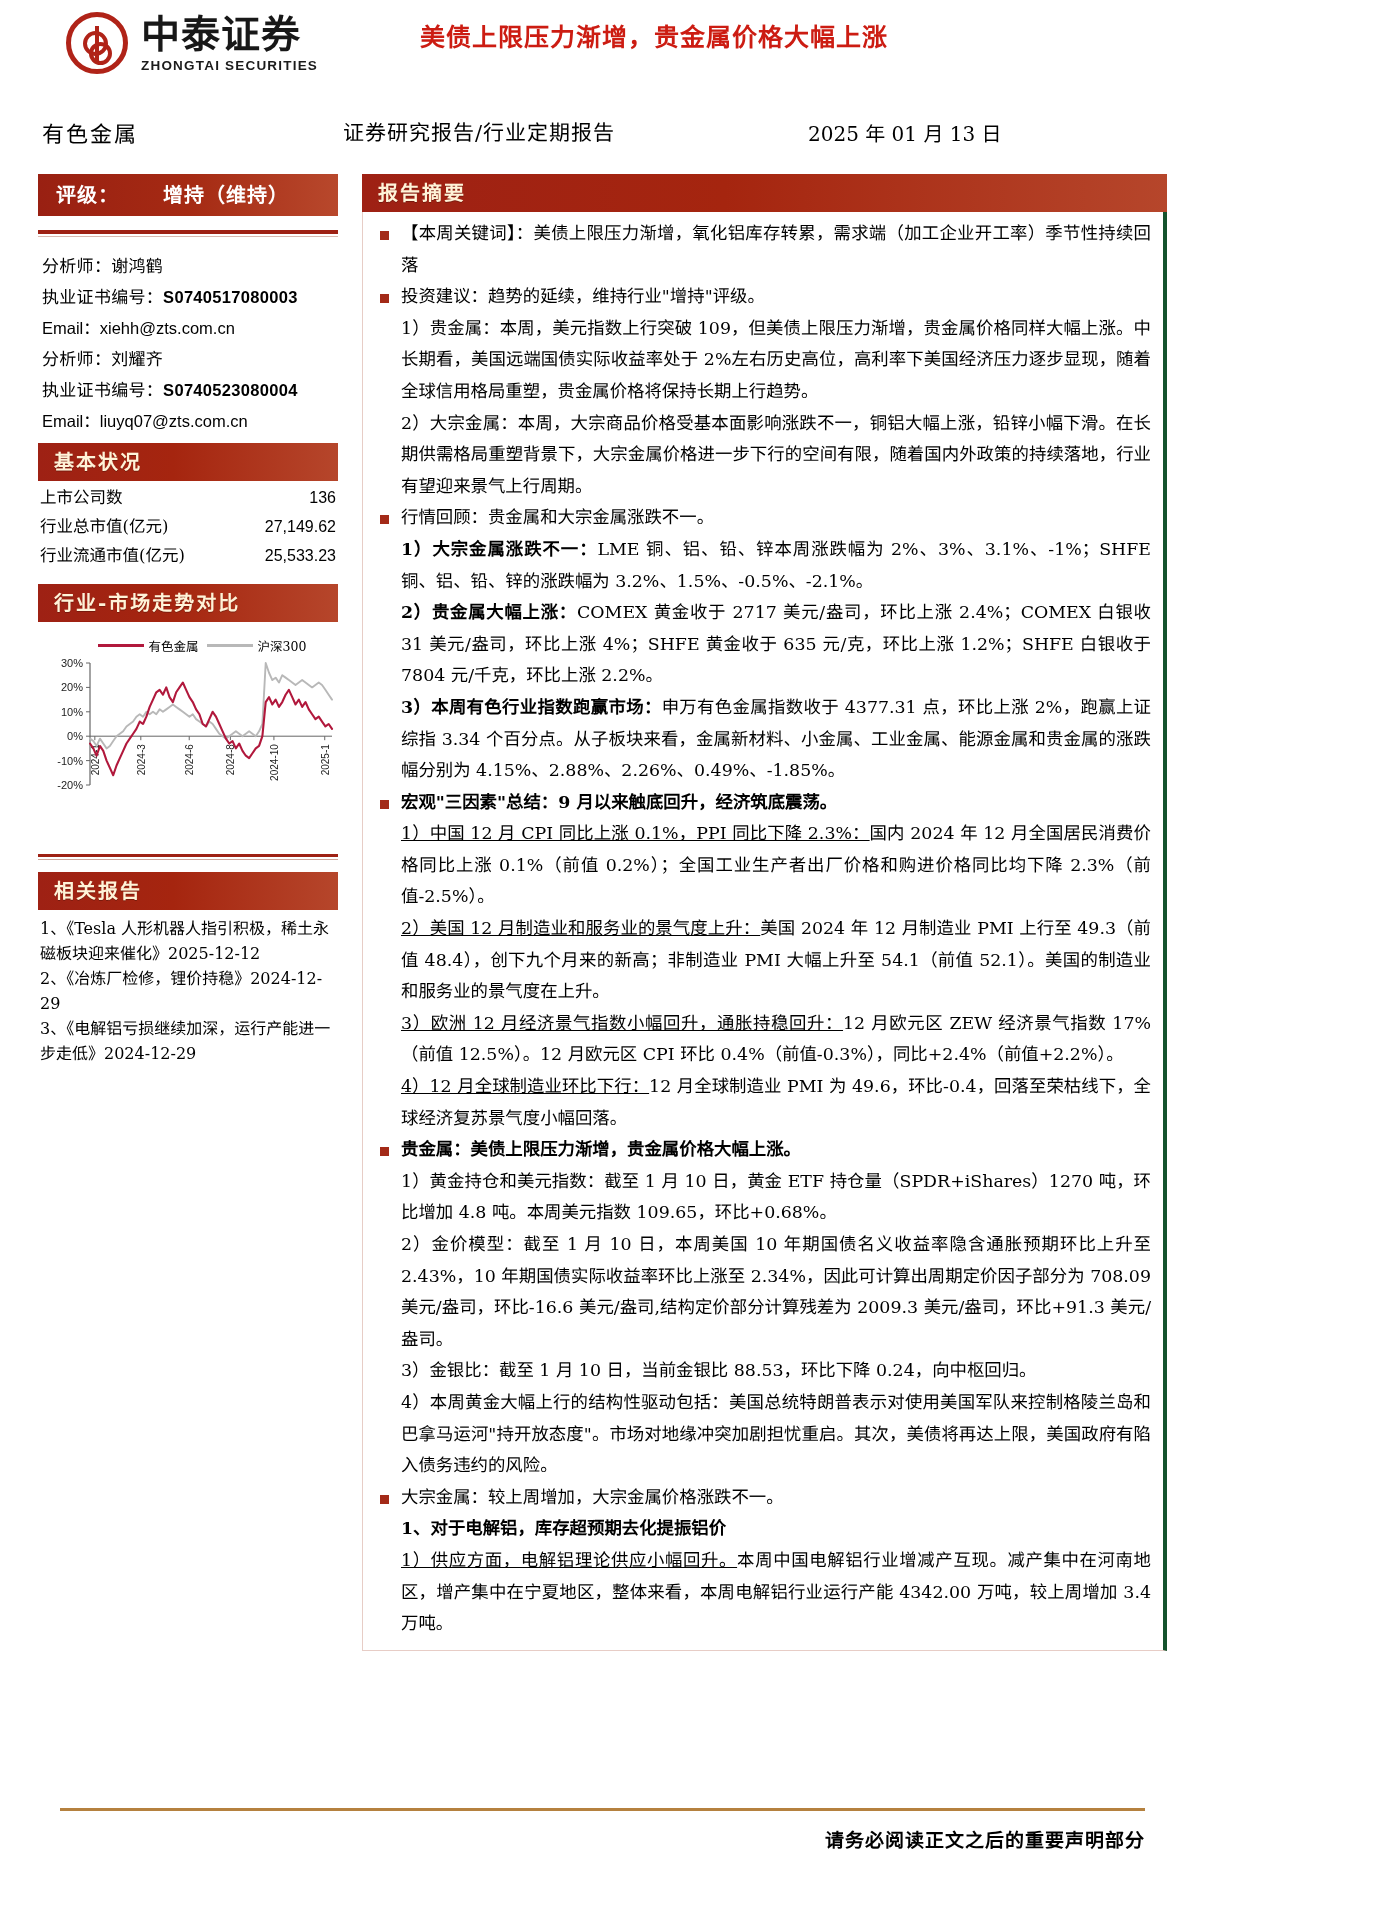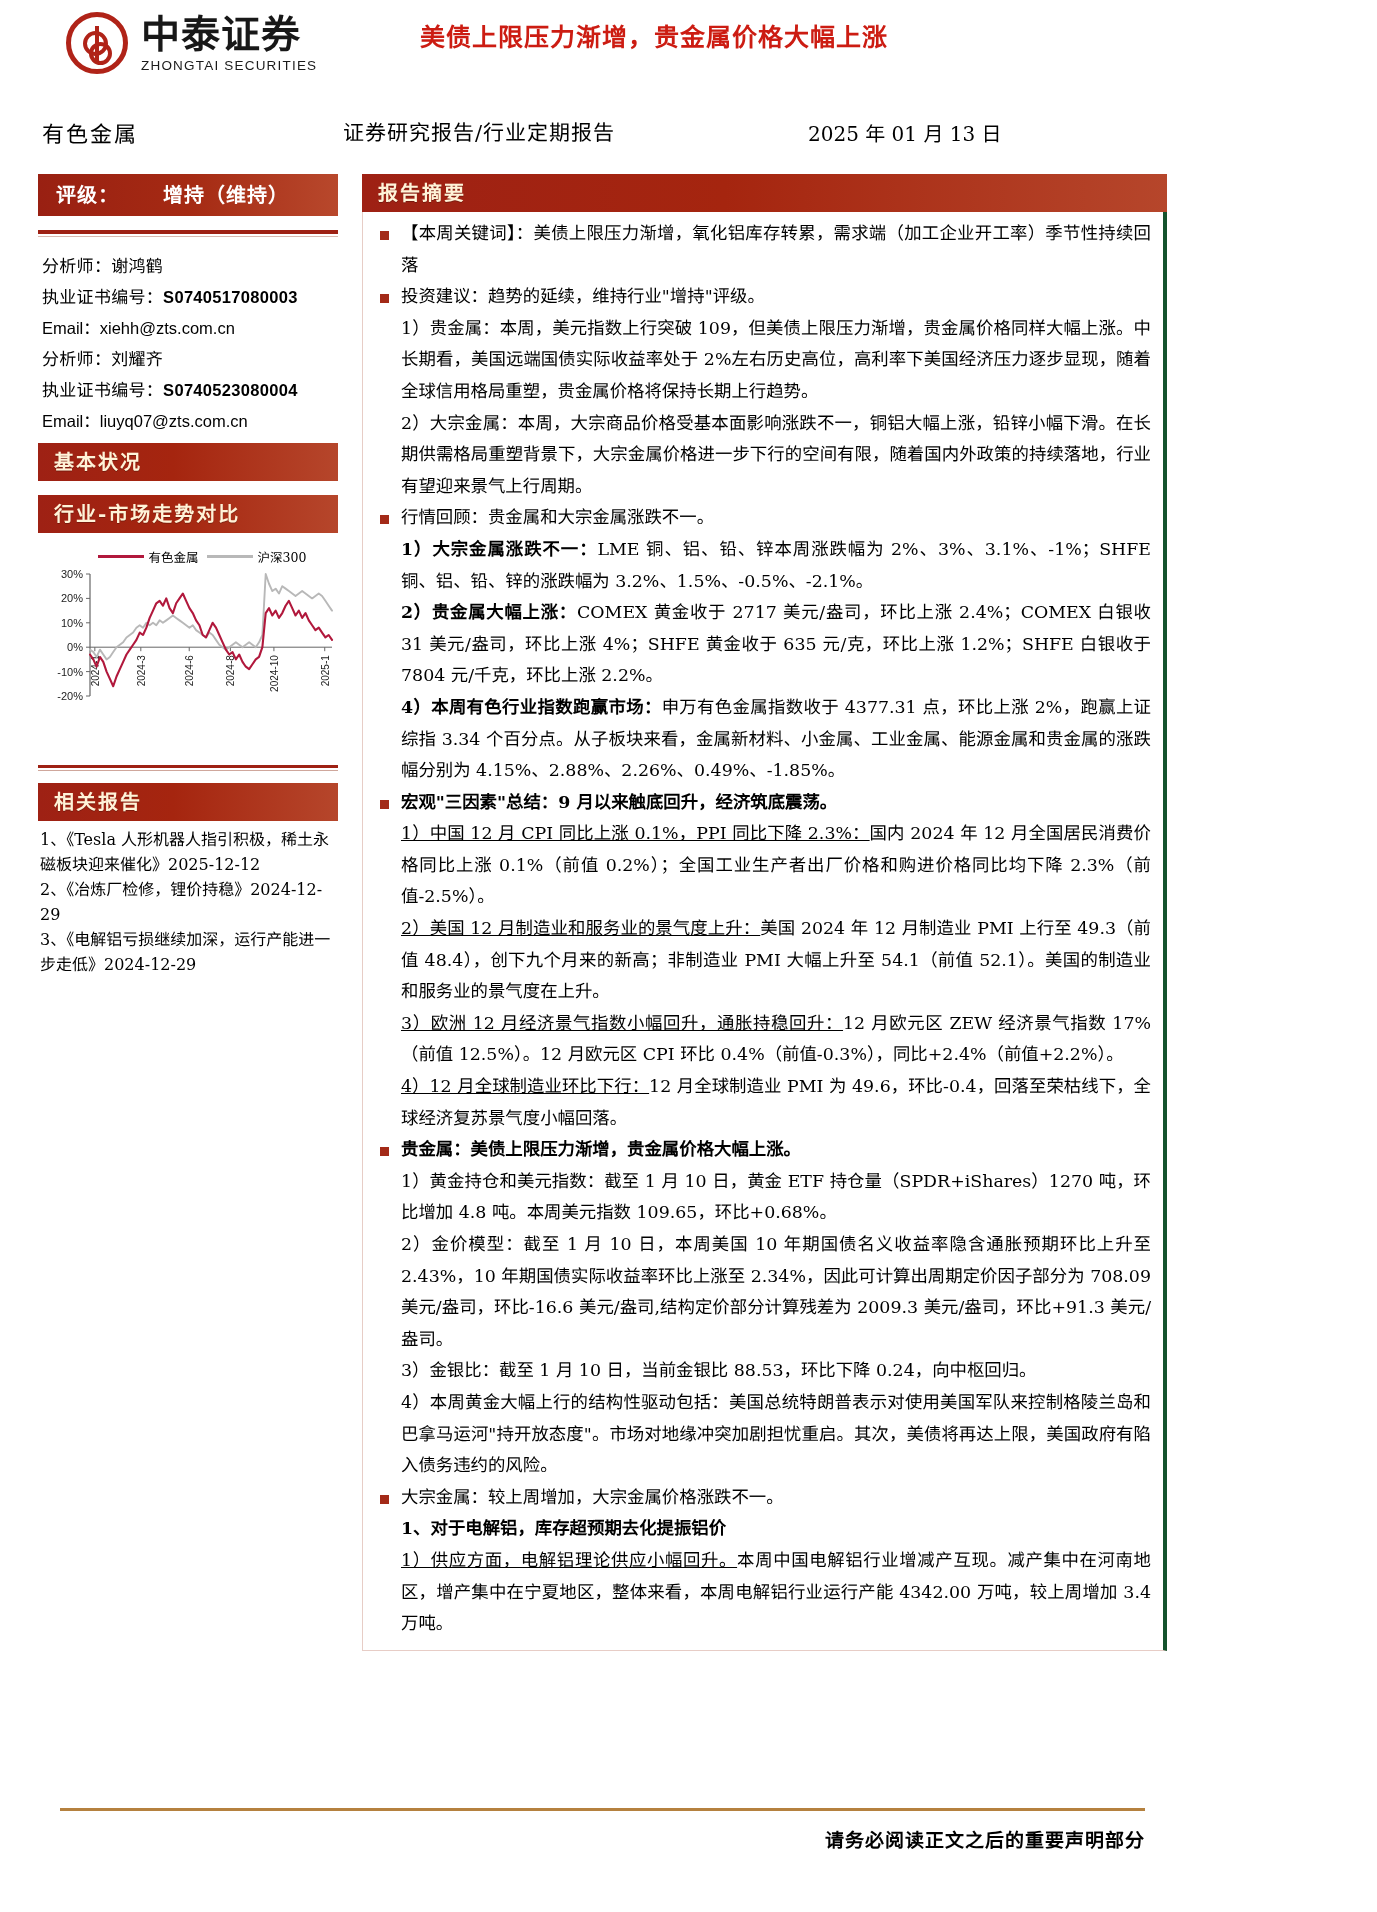--- a/index.html
+++ b/index.html
@@ -82,21 +82,21 @@
     font-family: "DejaVu Sans", "Liberation Sans", sans-serif;
     font-size: 39px;
     font-weight: bold;
     color: #181818;
     letter-spacing: 1px;
     line-height: 44px;
   }
   .logo-en {
     font-family: "Liberation Sans", sans-serif;
     font-size: 13.5px;
-    font-weight: normal;
+    font-weight: bold;
     color: #1b1b1b;
     letter-spacing: 1.2px;
     margin-top: 1px;
   }
   .doc-title {
     position: absolute;
     left: 420px;
     right: 40px;
     top: 17px;
     text-align: left;
@@ -395,20 +395,36 @@
         </div>
         <div class="email-line">
           <span>Email：</span><span>liuyq07@zts.com.cn</span>
         </div>
       </div>
 
       <div class="band">
         <div class="band-title">基本状况</div>
       </div>
 
+      <table class="basic-table">
+        <tbody>
+          <tr>
+            <td>上市公司数</td>
+            <td class="val">136</td>
+          </tr>
+          <tr>
+            <td>行业总市值(亿元)</td>
+            <td class="val">27,149.62</td>
+          </tr>
+          <tr>
+            <td>行业流通市值(亿元)</td>
+            <td class="val">25,533.23</td>
+          </tr>
+        </tbody>
+      </table>
 
       <div class="band" style="margin-top:14px;">
         <div class="band-title">行业-市场走势对比</div>
       </div>
 
       <div class="chart-area">
         <div class="chart-legend">
           <span class="legend-item">
             <span class="legend-swatch red"></span>
             <span>有色金属</span>
@@ -488,21 +504,21 @@
         <p class="para sub">2）大宗金属：本周，大宗商品价格受基本面影响涨跌不一，铜铝大幅上涨，铅锌小幅下滑。在长期供需格局重塑背景下，大宗金属价格进一步下行的空间有限，随着国内外政策的持续落地，行业有望迎来景气上行周期。</p>
 
         <ul class="bullets">
           <li>
             <p class="para">行情回顾：贵金属和大宗金属涨跌不一。</p>
           </li>
         </ul>
 
         <p class="para sub"><b>1）大宗金属涨跌不一：</b><span>LME 铜、铝、铅、锌本周涨跌幅为 2%、3%、3.1%、-1%；SHFE 铜、铝、铅、锌的涨跌幅为 3.2%、1.5%、-0.5%、-2.1%。</span></p>
         <p class="para sub"><b>2）贵金属大幅上涨：</b><span>COMEX 黄金收于 2717 美元/盎司，环比上涨 2.4%；COMEX 白银收 31 美元/盎司，环比上涨 4%；SHFE 黄金收于 635 元/克，环比上涨 1.2%；SHFE 白银收于 7804 元/千克，环比上涨 2.2%。</span></p>
-        <p class="para sub"><b>4）本周有色行业指数跑赢市场：</b><span>申万有色金属指数收于 4377.31 点，环比上涨 2%，跑赢上证综指 3.34 个百分点。从子板块来看，金属新材料、小金属、工业金属、能源金属和贵金属的涨跌幅分别为 4.15%、2.88%、2.26%、0.49%、-1.85%。</span></p>
+        <p class="para sub"><b>3）本周有色行业指数跑赢市场：</b><span>申万有色金属指数收于 4377.31 点，环比上涨 2%，跑赢上证综指 3.34 个百分点。从子板块来看，金属新材料、小金属、工业金属、能源金属和贵金属的涨跌幅分别为 4.15%、2.88%、2.26%、0.49%、-1.85%。</span></p>
 
         <ul class="bullets">
           <li>
             <p class="para" style="font-weight:bold;">宏观"三因素"总结：9 月以来触底回升，经济筑底震荡。</p>
           </li>
         </ul>
 
         <p class="para sub"><u>1）中国 12 月 CPI 同比上涨 0.1%，PPI 同比下降 2.3%：</u><span>国内 2024 年 12 月全国居民消费价格同比上涨 0.1%（前值 0.2%）；全国工业生产者出厂价格和购进价格同比均下降 2.3%（前值-2.5%）。</span></p>
         <p class="para sub"><u>2）美国 12 月制造业和服务业的景气度上升：</u><span>美国 2024 年 12 月制造业 PMI 上行至 49.3（前值 48.4），创下九个月来的新高；非制造业 PMI 大幅上升至 54.1（前值 52.1）。美国的制造业和服务业的景气度在上升。</span></p>
         <p class="para sub"><u>3）欧洲 12 月经济景气指数小幅回升，通胀持稳回升：</u><span>12 月欧元区 ZEW 经济景气指数 17%（前值 12.5%）。12 月欧元区 CPI 环比 0.4%（前值-0.3%），同比+2.4%（前值+2.2%）。</span></p>

